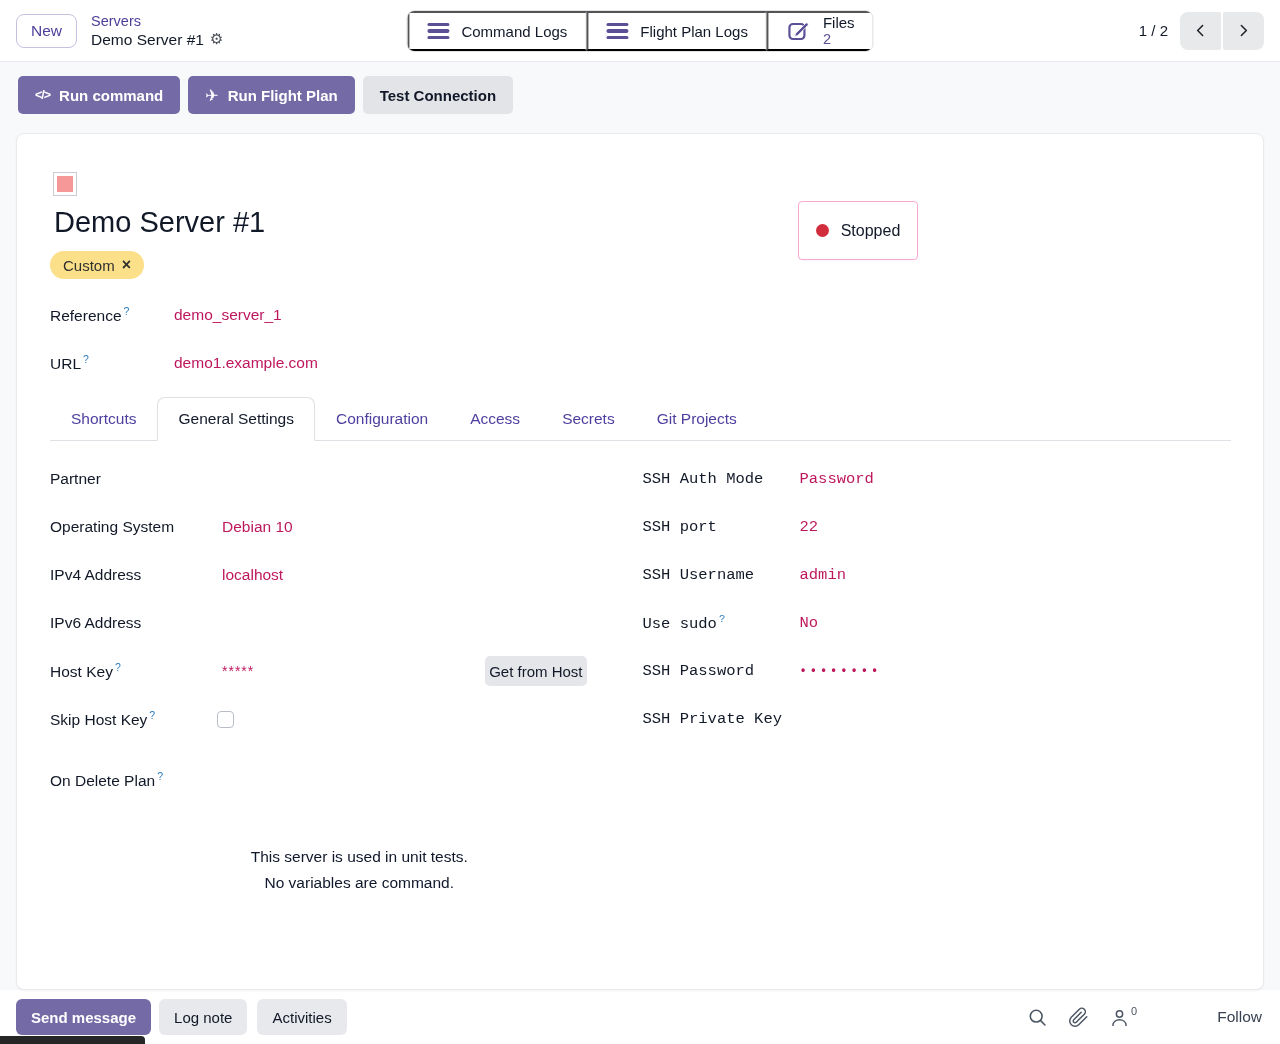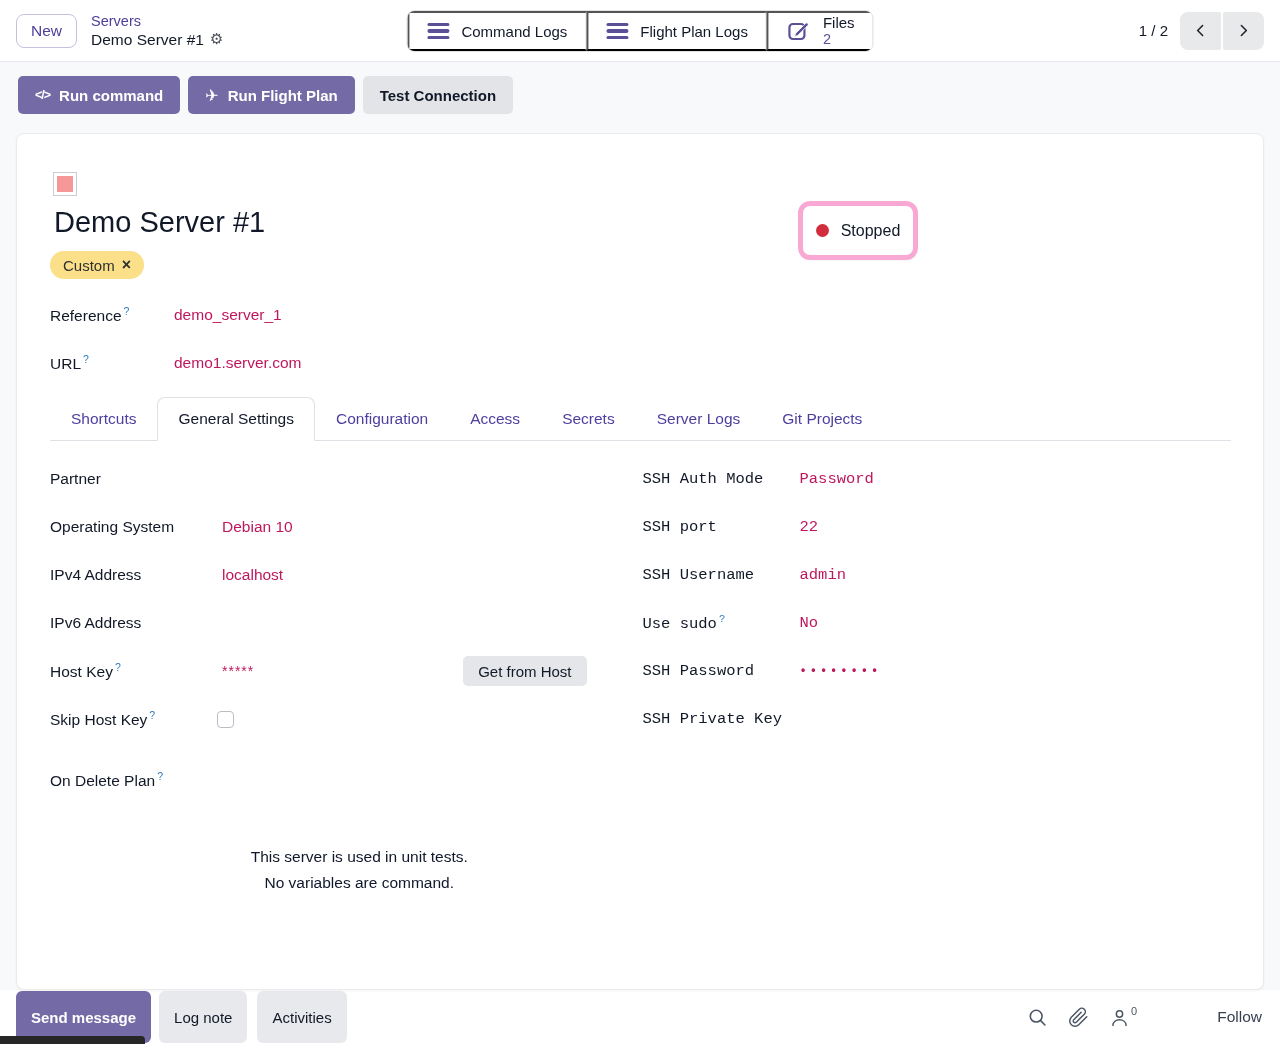--- a/index.html
+++ b/index.html
@@ -66,21 +66,21 @@
     margin:4px 16px 0 16px; height:857px; background:#fff;
     border:1px solid #e9ebee; border-radius:8px; box-shadow:0 1px 2px rgba(0,0,0,.05);
     padding:38px 32px 0 33px; position:relative;
   }
   .swatch { width:24px; height:24px; border:1px solid #c9cdd3; background:#fff; padding:3px; margin-left:3px; cursor:pointer; }
   .swatch i { display:block; width:100%; height:100%; background:#f79898; }
   .sheet-title { font-size:29px; font-weight:400; color:#111827; margin:10px 0 6px 4px; }
 
   .status-badge {
     position:absolute; left:781px; top:67px; width:120px; height:59px;
-    background:#fff; border:5px solid #f9a8d4; border-radius:12px;
+    background:#fff; border:1px solid #f9a8d4; border-radius:4px;
     box-shadow:0 1px 2px rgba(0,0,0,.04);
     display:flex; align-items:center; justify-content:center; gap:12px;
   }
   .status-dot { width:13px; height:13px; border-radius:50%; background:#d22d3c; }
   .status-txt { font-size:16px; color:#111827; }
 
   .tagrow { margin:12px 0 12px 0; display:flex; }
   .tag {
     background:#fbe089; border-radius:14px; height:28px; padding:0 13px;
     display:flex; align-items:center; gap:7px; font-size:15px; color:#2f2f2f; font-weight:500;
@@ -108,38 +108,38 @@
   .formarea { display:flex; padding-top:14px; }
   .fcol { width:50%; }
   .fcol.left  { padding-right:36px; }
   .fcol.right { padding-left:2px;font-family:Liberation Mono, monospace; }
   .frow { display:flex; align-items:center; min-height:48px; }
   .fcol.left  .frow .flabel { width:172px; flex:none; }
   .fcol.right .frow .flabel { width:157px; flex:none; }
   .frow .fvalue { flex:1; }
   .row-ondelete { margin-top:13px; }
   .btn-ghost {
-    background:#e4e6e9; border:none; border-radius:5px; height:30px; padding:0 15px;
+    background:#e4e6e9; border:none; border-radius:5px; height:30px; padding:0 4px;
     font-size:15px; color:#111827; font-family:inherit; cursor:pointer; margin-right:18px;
   }
   .stars { letter-spacing:1px; font-size:14px; }
   .dots  { font-size:12px; letter-spacing:3px; font-weight:700; }
   .checkbox {
     width:17px; height:17px; border:1.5px solid #b9bec6; border-radius:4px; background:#fff;
     cursor:pointer; margin-left:-5px;
   }
 
   .notes { margin:40px 0 0 64px; font-size:15.5px; color:#0f172a; line-height:26px;text-align:center; }
 
   
   .chatter {
     height:54px; background:#fff; display:flex; align-items:center; padding:0 18px 0 16px;
   }
   .cbtn {
-    height:52px; border:none; border-radius:6px; font-size:15px; font-family:inherit;
+    height:36px; border:none; border-radius:6px; font-size:15px; font-family:inherit;
     padding:8px 15px; cursor:pointer; font-weight:700;
   }
   .cbtn.primary { background:#746ba6; color:#fff; margin-right:8px; }
   .cbtn.plain { background:#e7e9ec; color:#111827; margin-right:10px; font-weight:400; }
   .chatter-icons { margin-left:auto; display:flex; align-items:center; gap:20px; }
   .cicon { cursor:pointer; display:flex; align-items:flex-start; color:#4b5563; }
   .cicon svg { display:block; }
   .foll-cnt { font-size:11px; color:#4b5563; margin:-2px 0 0 1px; }
   .follow-link { margin-left:60px; font-size:15.5px; color:#374151; cursor:pointer; }
 
@@ -245,30 +245,29 @@
   <div class="hfield">
     <span class="flabel">
       <span>Reference</span><sup class="help">?</sup>
     </span>
     <span class="fvalue">demo_server_1</span>
   </div>
   <div class="hfield">
     <span class="flabel">
       <span>URL</span><sup class="help">?</sup>
     </span>
-    <span class="fvalue">demo1.server.com</span>
+    <span class="fvalue">demo1.example.com</span>
   </div>
 
   <div class="tabs">
     <div class="tab">Shortcuts</div>
     <div class="tab active">General Settings</div>
     <div class="tab">Configuration</div>
     <div class="tab">Access</div>
     <div class="tab">Secrets</div>
-    <div class="tab">Server Logs</div>
     <div class="tab">Git Projects</div>
   </div>
 
   <div class="formarea">
     <div class="fcol left">
 
       <div class="frow">
         <span class="flabel">Partner</span>
         <span class="fvalue"></span>
       </div>

